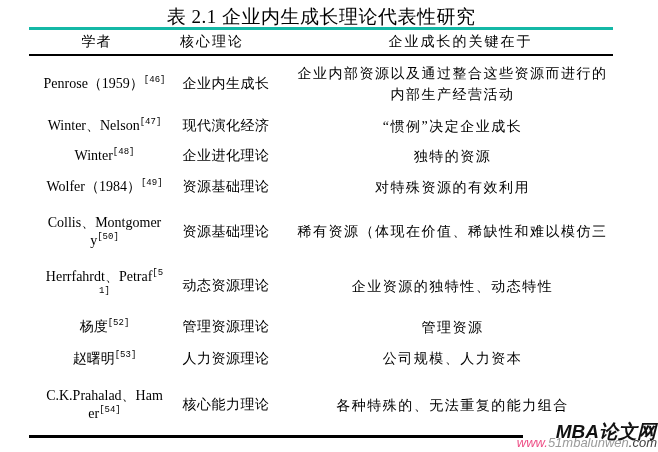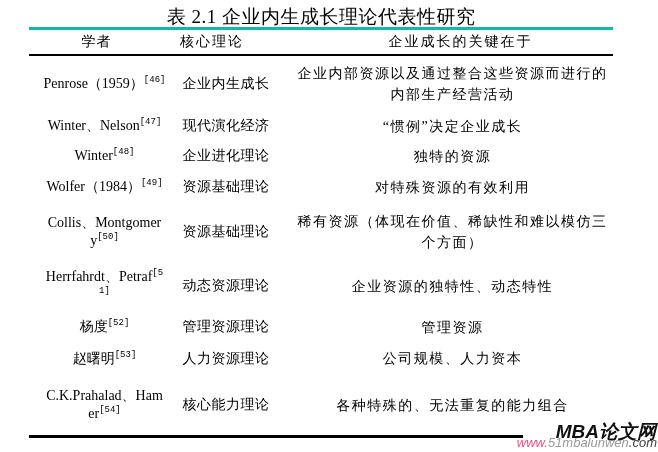--- a/index.html
+++ b/index.html
@@ -104,21 +104,20 @@
         <div class="row">
           <div class="cell scholar">
             <div class="line"><span>Collis、Montgomer</span></div>
             <div class="line"><span>y</span><sup>[50]</sup></div>
           </div>
           <div class="cell theory">
             <span>资源基础理论</span>
           </div>
           <div class="cell key">
             <div class="line">稀有资源（体现在价值、稀缺性和难以模仿三</div>
-            <div class="line">个方面）</div>
           </div>
         </div>
         <div class="row">
           <div class="cell scholar">
             <div class="line"><span>Herrfahrdt、Petraf</span><sup>[5</sup></div>
             <div class="line"><sup>1]</sup></div>
           </div>
           <div class="cell theory">
             <span>动态资源理论</span>
           </div>

